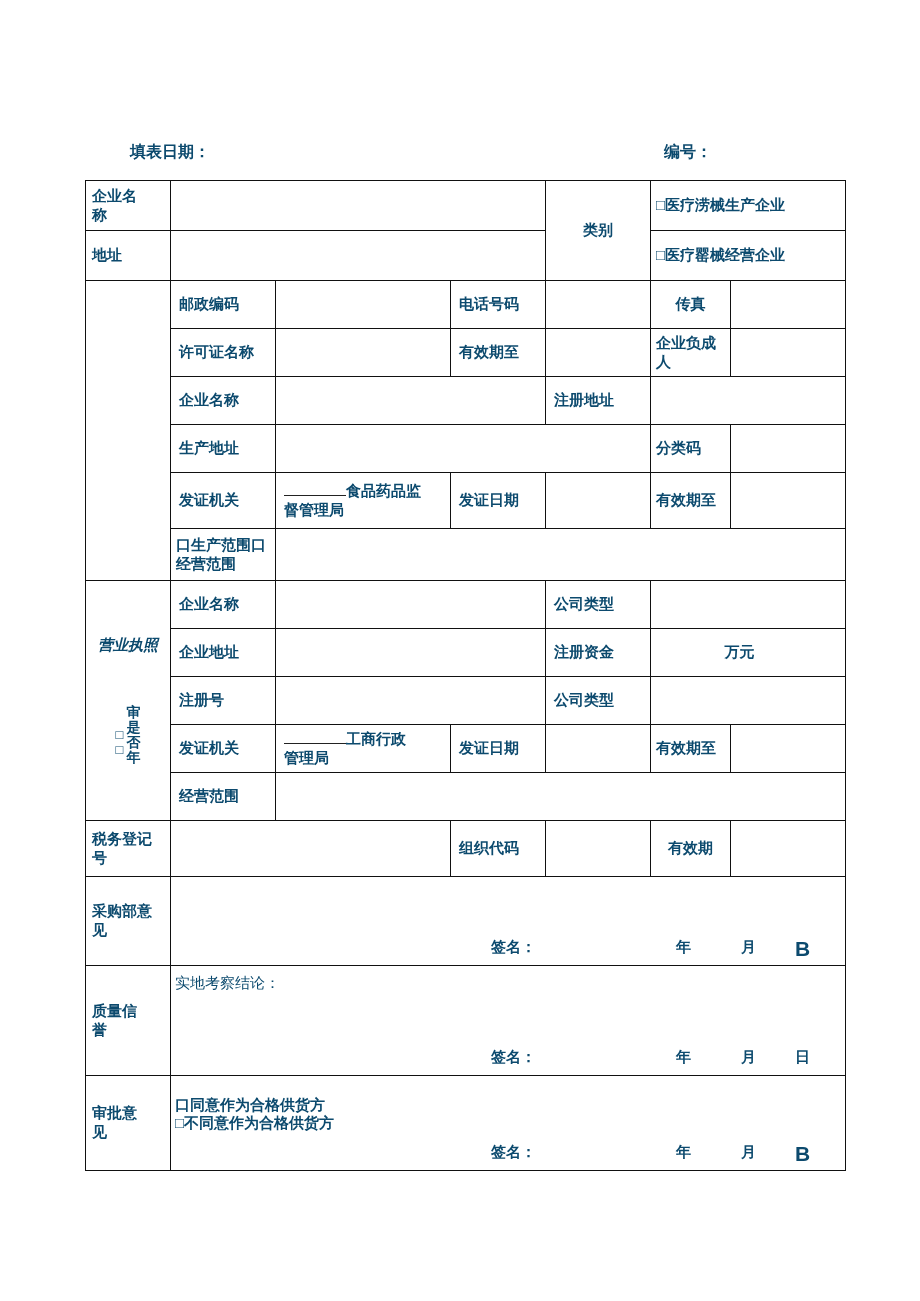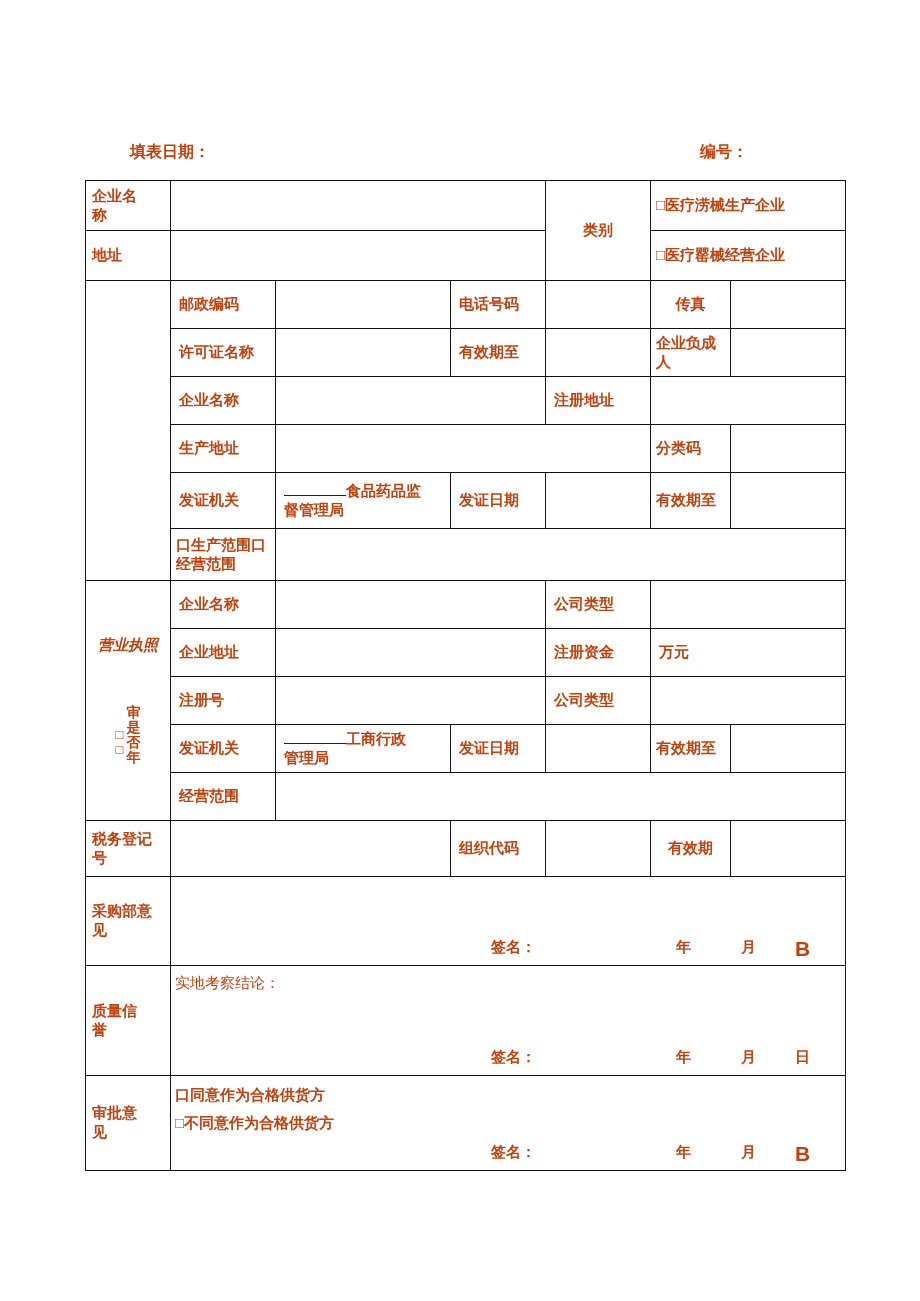--- a/index.html
+++ b/index.html
@@ -1,44 +1,44 @@
 <!DOCTYPE html>
 <html><head>
 <meta charset="utf-8">
 <style>
   html,body{margin:0;padding:0;background:#ffffff;}
   .page{position:relative;width:920px;height:1301px;background:#fff;
-        font-family:"Liberation Sans",sans-serif;color:#c2410c;}
+        font-family:"Liberation Sans",sans-serif;color:#0c4a6e;}
   .hdr{position:absolute;top:142px;font-size:16px;font-weight:700;}
   .hdr.fill{left:130px;}
-  .hdr.no{left:700px;}
+  .hdr.no{left:664px;}
   table.form{position:absolute;left:85px;top:180px;width:760px;
              border-collapse:collapse;table-layout:fixed;}
   td{border:1px solid #111;font-size:15px;font-weight:700;
      vertical-align:middle;padding:2px 8px;position:relative;
      overflow:hidden;line-height:1.25;}
   .pre{white-space:pre-line;}
   .cA{padding:2px 6px;}
   .ctr{text-align:center;padding:2px 2px;}
   .lf5{padding:2px 5px;margin-top:40px;}
   tr.r1{height:50px}tr.r2{height:50px}
   tr.r3,tr.r4,tr.r5,tr.r6{height:48px}
   tr.r7{height:56px}tr.r8{height:52px}
   tr.r9,tr.r10,tr.r11,tr.r12,tr.r13{height:48px}
   tr.r14{height:56px}tr.r15{height:89px}tr.r16{height:110px}tr.r17{height:95px}
   .fline{display:inline-block;width:62px;height:14px;border-bottom:1px solid #222;}
   .bl-label{text-align:center;font-style:italic;}
   .annual{display:flex;justify-content:center;gap:3px;margin-top:50px;}
   .boxes{display:flex;flex-direction:column;margin-top:22px;line-height:15px;font-size:13px;}
   .chars{display:flex;flex-direction:column;line-height:15px;font-size:14px;}
-  .unit-cell{text-align:left;padding-right:25px;}
+  .unit-cell{text-align:center;padding-right:25px;}
   .big-cell{padding:4px;vertical-align:top;}
   .cell-top{position:absolute;top:8px;left:4px;font-size:15px;font-weight:400;}
   .opt{position:absolute;left:4px;font-size:15px;font-weight:700;}
-  .opt.o1{top:10px;}
+  .opt.o1{top:20px;}
   .opt.o2{top:38px;}
   .sig{position:absolute;left:0;right:0;bottom:8px;height:26px;font-size:15px;}
   .sig span{position:absolute;bottom:0;white-space:nowrap;}
   .s-sign{left:320px;}
   .s-year{left:505px;}
   .s-month{left:570px;}
   .s-day{left:624px;}
   .s-day.big{font-size:21px;line-height:21px;bottom:-2px;}
 </style>
 </head>

